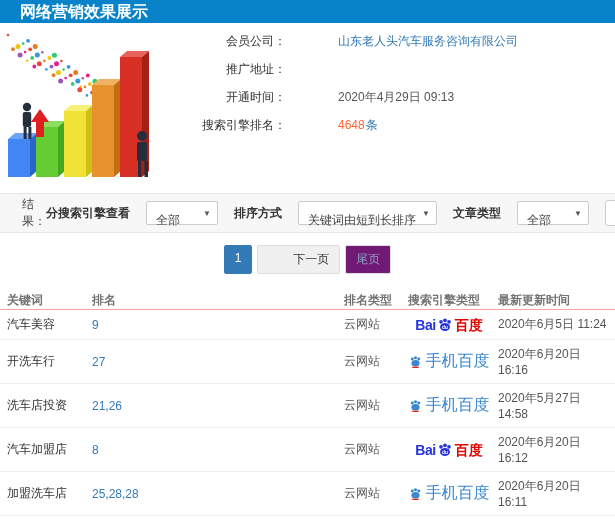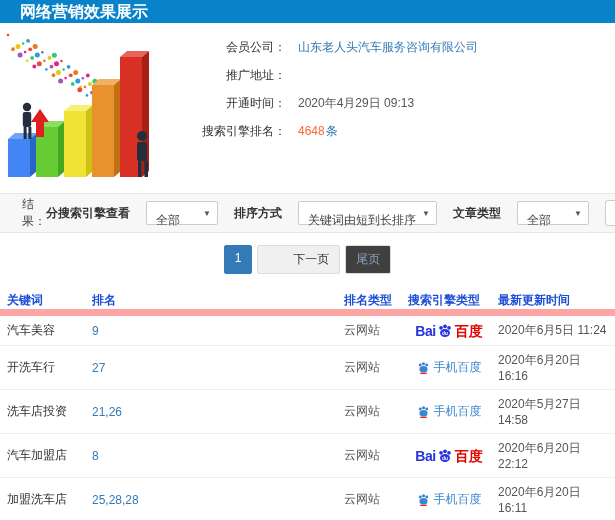--- a/index.html
+++ b/index.html
@@ -14,21 +14,21 @@
   .topbar {
     height:23px; line-height:23px;
     background:var(--header-bg,#0883c9);
     color:#fff; font-weight:bold; font-size:16px;
     padding-left:20px;
   }
   
   .info-panel { position:relative; height:170px; background:#fff; }
   .illustration { position:absolute; left:4px; top:4px; }
   .info-rows { position:absolute; left:168px; top:10px; }
-  .info-row { display:flex; align-items:center; height:28px; }
+  .info-row { display:flex; align-items:flex-start; height:28px;gap:40px; }
   .info-label { width:118px; text-align:right; color:#333; }
   .info-value { margin-left:12px; }
   .link { color:var(--link,#337ab7); text-decoration:none; cursor:pointer; }
   .plain-value { color:#555; }
   .rank-count { color:var(--accent-orange,#ff6633); }
   .rank-unit { color:var(--link,#337ab7); margin-left:1px; }
   
   .filter-bar {
     height:40px; background:#f7f7f7;
     border-top:1px solid #e6e6e6; border-bottom:1px solid #e6e6e6;
@@ -47,40 +47,40 @@
   .select.narrow { min-width:72px; }
   .submit-btn {
     height:26px; padding:4px 13px; background:#fff;
     border:1px solid #ccc; border-radius:3px; color:#333;
     font-size:12px; font-family:inherit; cursor:pointer;
   }
   
   .pagination { display:flex; justify-content:center; gap:5px; margin:12px 0 11px 0; }
   .page-item {
     min-width:12px; text-align:center; padding:5px 10px;
-    border:1px solid #ddd; border-radius:2px; background:#404040;
+    border:1px solid #ddd; border-radius:2px; background:#701a75;
     cursor:pointer; color:#333;
   }
   .page-item.active { background:var(--pagination-active,#337ab7); border-color:var(--pagination-active,#337ab7); color:#fff; }
   .page-item.next { background:#f0f0f0;padding-left:35px; }
   .page-item.last { color:#8aa2c0; }
   
   table { width:100%; border-collapse:collapse; font-size:12px; table-layout:fixed; }
-  th { text-align:left; font-weight:bold; color:#1d4ed8; padding:7px 4px 0 4px; border-bottom:7px solid #fca5a5; }
+  th { text-align:left; font-weight:bold; color:#737373; padding:7px 4px 0 4px; border-bottom:1px solid #fca5a5; }
   td { padding:6px 4px; border-bottom:1px solid #efefef; color:#555; height:27px; }
   th:first-child, td:first-child { padding-left:7px; }
   td.keyword-cell { color:#333;margin-top:7px; }
   td.rank-cell { color:var(--link,#337ab7); cursor:pointer; }
   td.engine-cell { text-align:center; }
   
   .baidu-logo { display:inline-flex; align-items:center; font-weight:bold; font-size:14px; line-height:14px; }
   .baidu-logo .bai { color:var(--baidu-blue,#2534dd); letter-spacing:-0.5px; }
   .baidu-logo .baidu-cn { color:var(--baidu-red,#e10602); margin-left:1px; }
   .baidu-logo svg { margin:0 1px; }
-  .mobile-baidu { display:inline-flex; align-items:center; gap:4px; color:var(--mobile-blue,#3a87d0); font-size:12px; }
+  .mobile-baidu { display:inline-flex; align-items:center; gap:4px; color:var(--mobile-blue,#3a87d0); font-size:16px; }
 </style>
 </head>
 <body>
 
 <div class="topbar">
   <span>网络营销效果展示</span>
 </div>
 
 <div class="info-panel">
 
@@ -295,21 +295,21 @@
             <span class="bai">Bai</span>
             <svg width="16" height="16" viewBox="0 0 20 20">
               <circle cx="5" cy="6" r="2.3" fill="#2534dd"></circle>
               <circle cx="10" cy="4.2" r="2.4" fill="#2534dd"></circle>
               <circle cx="15" cy="6" r="2.3" fill="#2534dd"></circle>
               <ellipse cx="10" cy="12.5" rx="6.2" ry="5" fill="#2534dd"></ellipse>
               <text x="10" y="14.6" font-size="6" font-weight="bold" fill="#fff" text-anchor="middle" font-family="Liberation Sans,sans-serif">du</text>
             </svg>
             <span class="baidu-cn">百度</span>
           </span></td>
-        <td>2020年6月20日 22:12</td>
+        <td>2020年6月20日 16:12</td>
       </tr>
       <tr>
         <td class="keyword-cell">加盟洗车店</td>
         <td class="rank-cell">25,28,28</td>
         <td>云网站</td>
         <td class="engine-cell"><span class="mobile-baidu">
             <svg width="13" height="13" viewBox="0 0 20 20">
               <circle cx="5" cy="6" r="2.3" fill="#3a87d0"></circle>
               <circle cx="10" cy="4.2" r="2.4" fill="#3a87d0"></circle>
               <circle cx="15" cy="6" r="2.3" fill="#3a87d0"></circle>

